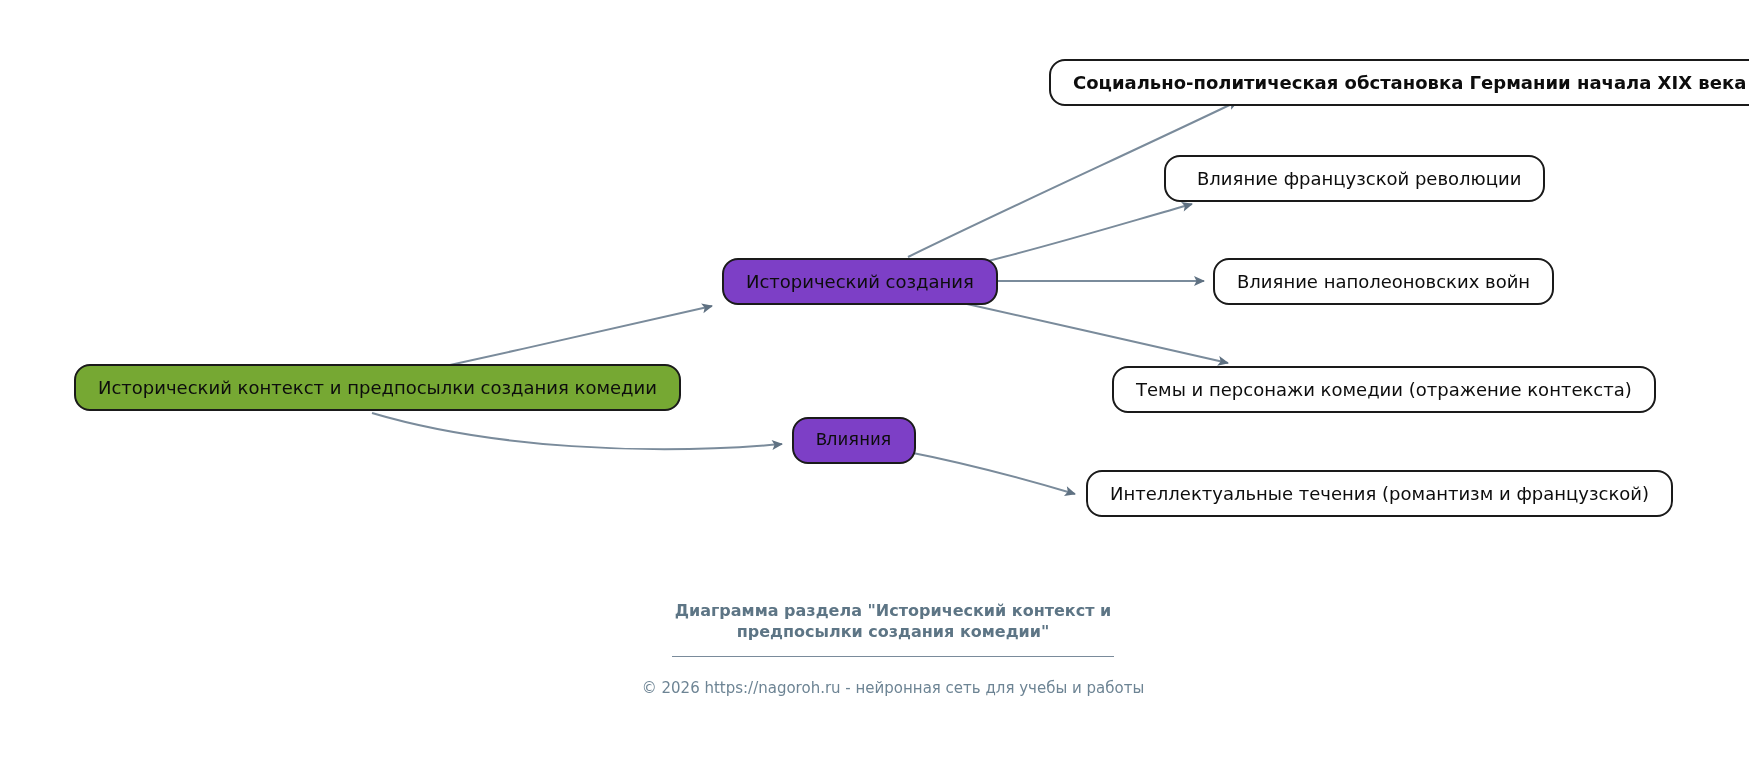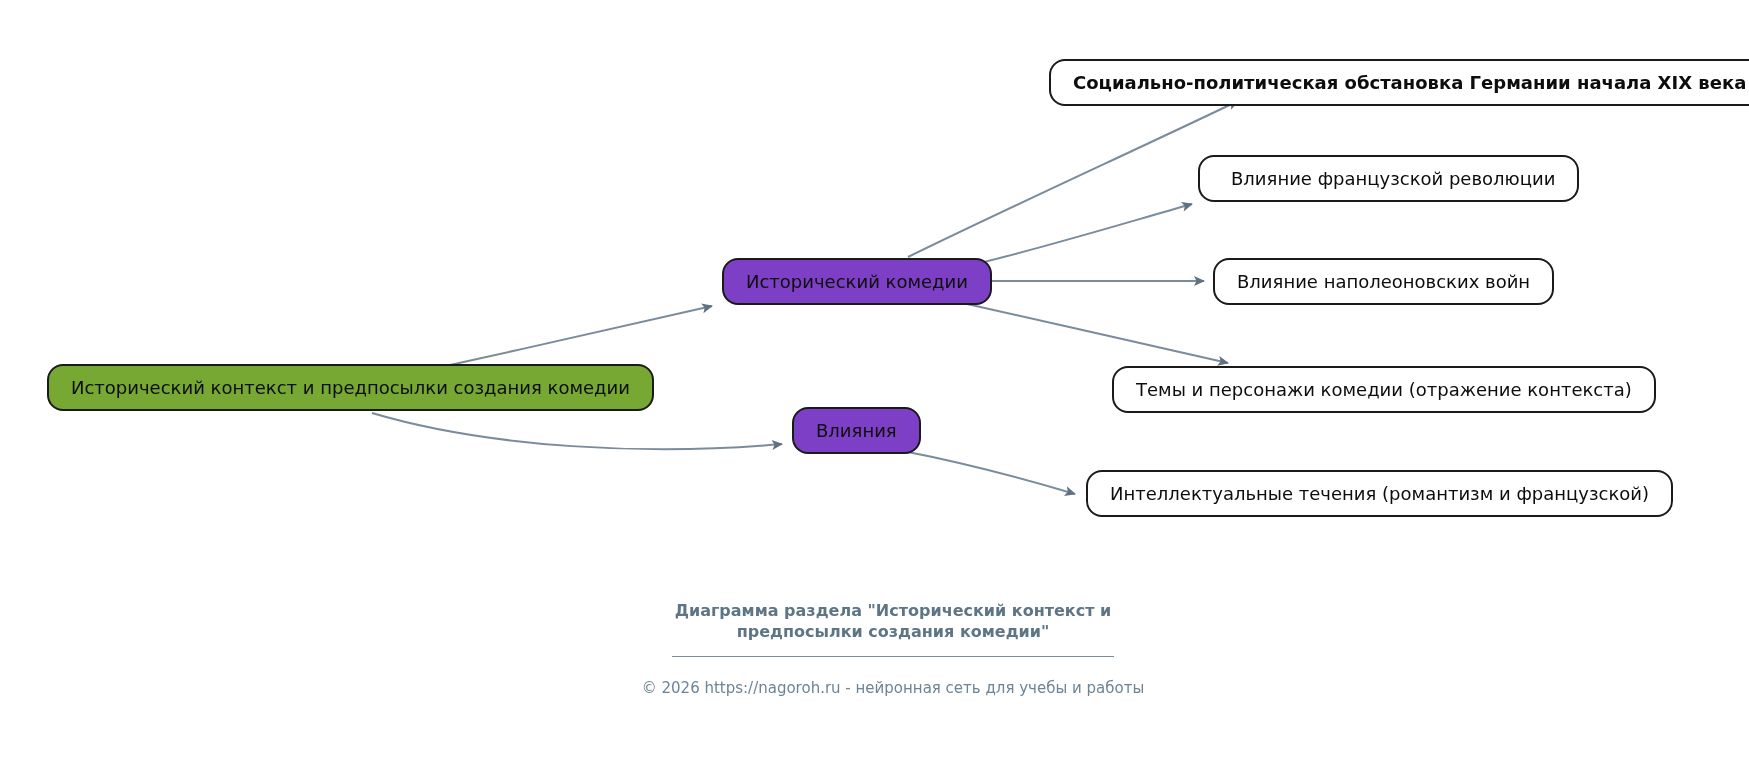--- a/index.html
+++ b/index.html
@@ -24,21 +24,21 @@
     display:inline-block;
     white-space:nowrap;
     font-size:18px;
     color:var(--node-text);
     border:2px solid var(--node-border);
     border-radius:16px;
     padding:11px 22px;
     line-height:21px;
     background:var(--leaf-fill);
   }
-  .node.root{background:var(--root-fill);}
+  .node.root{background:var(--root-fill);margin-left:27px;}
   .node.branch{background:var(--branch-fill);}
   .caption{
     position:absolute;
     left:893px;top:600px;
     transform:translateX(-50%);
     text-align:center;
     font-size:16px;font-weight:bold;
     line-height:21px;
     color:var(--caption);
     white-space:nowrap;
@@ -75,27 +75,27 @@
       <path d="M 908,257 C 1010,207 1140,148 1238,101" marker-end="url(#arrow)"></path>
       <path d="M 976,264 C 1050,246 1125,223 1192,204" marker-end="url(#arrow)"></path>
       <path d="M 976,281 L 1204,281" marker-end="url(#arrow)"></path>
       <path d="M 967,304 C 1050,322 1150,346 1228,363" marker-end="url(#arrow)"></path>
       <path d="M 903,451 C 960,462 1018,477 1075,494" marker-end="url(#arrow)"></path>
     </g>
   </svg>
 
   <div class="node root" style="left:47px;top:364px;">Исторический контекст и предпосылки создания комедии</div>
 
-  <div class="node branch" style="left:722px;top:258px;">Исторический комедии</div>
+  <div class="node branch" style="left:722px;top:258px;">Исторический создания</div>
 
-  <div class="node branch" style="left:792px;top:407px;">Влияния</div>
+  <div class="node branch" style="left:792px;top:417px;font-family:Liberation Mono, monospace;">Влияния</div>
 
   <div class="node leaf" style="left:1049px;top:59px;font-weight:bold;">Социально-политическая обстановка Германии начала XIX века</div>
 
-  <div class="node leaf" style="left:1198px;top:155px;padding-left:31px;">Влияние французской революции</div>
+  <div class="node leaf" style="left:1164px;top:155px;padding-left:31px;">Влияние французской революции</div>
 
   <div class="node leaf" style="left:1213px;top:258px;">Влияние наполеоновских войн</div>
 
   <div class="node leaf" style="left:1112px;top:366px;">Темы и персонажи комедии (отражение контекста)</div>
 
   <div class="node leaf" style="left:1086px;top:470px;">Интеллектуальные течения (романтизм и французской)</div>
 
   <div class="caption">
     <div>Диаграмма раздела "Исторический контекст и</div>
     <div>предпосылки создания комедии"</div>

